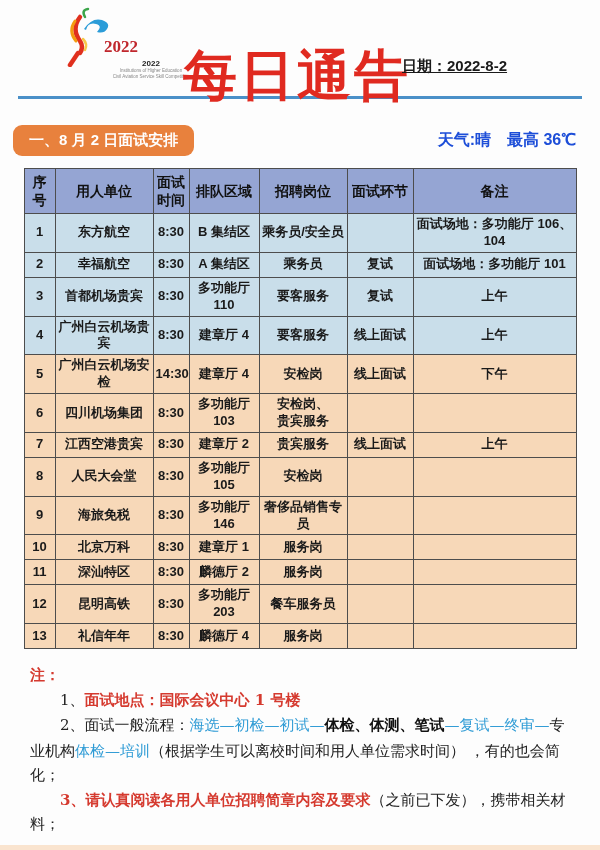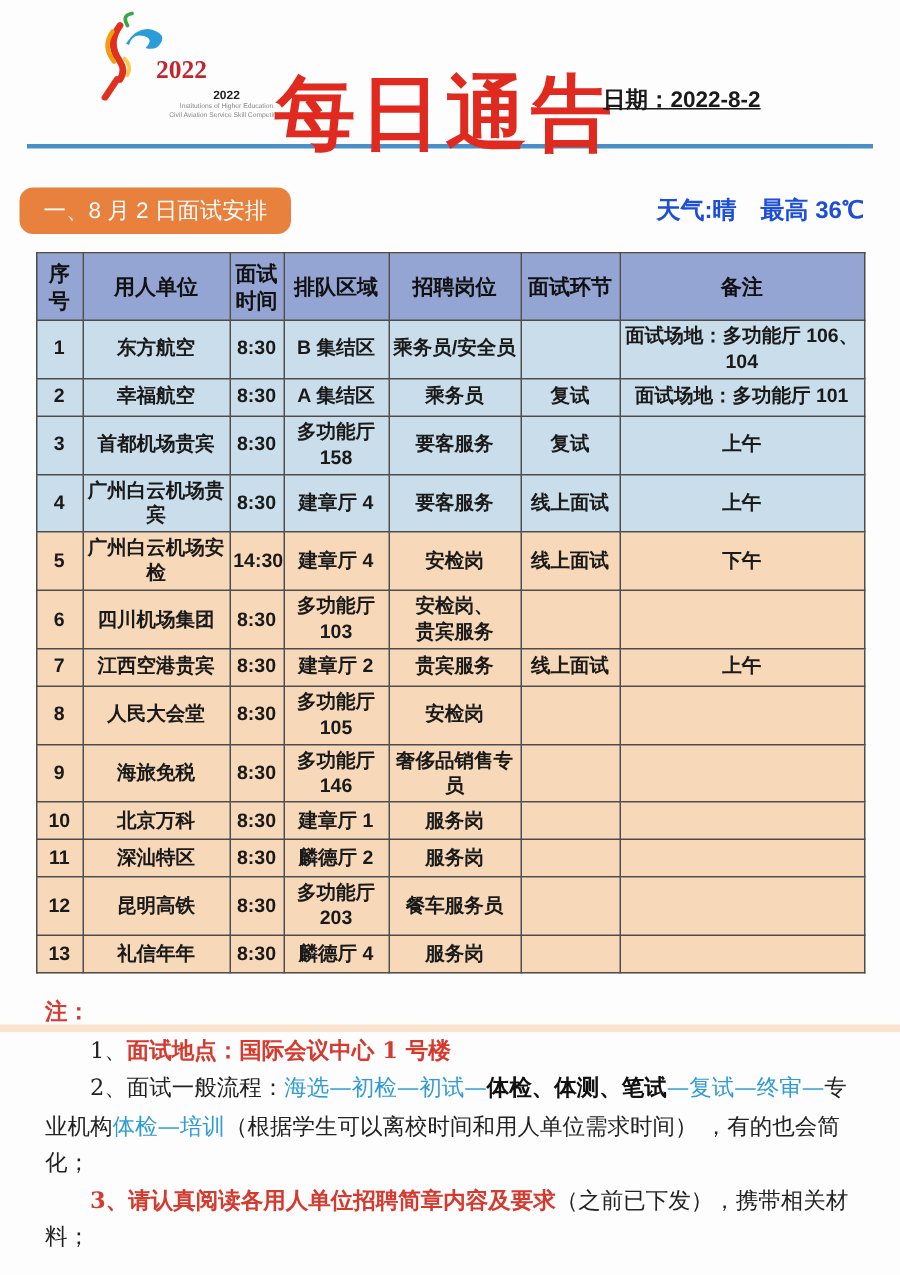--- a/index.html
+++ b/index.html
@@ -1,35 +1,35 @@
 <!DOCTYPE html>
 <html><head>
 <meta charset="utf-8">
 <style>
   html,body{margin:0;padding:0;}
   body{width:600px;height:850px;background:#fdfdfd;overflow:hidden;
        font-family:"Liberation Sans",sans-serif;color:#222;}
-  .page{position:relative;width:600px;height:688px;}
+  .page{position:relative;width:600px;height:850px;}
 
   
   .header{position:relative;height:96px;}
   .logo{position:absolute;left:58px;top:5px;width:140px;}
   .logo-top{display:flex;align-items:flex-end;}
   .logo-year{color:#c0272d;font-weight:bold;font-size:17px;font-family:"Liberation Serif",serif;margin-left:-6px;margin-bottom:10px;}
   .logo-sub{margin-left:46px;margin-top:-8px;text-align:center;}
   .logo-year-small{font-size:8px;font-weight:bold;color:#222;}
   .logo-caption{font-size:4.5px;color:#888;line-height:1.25;}
   .page-title{position:absolute;left:183px;top:40px;font-size:54px;font-weight:bold;
               color:#e02a20;letter-spacing:3px;}
   .date-label{position:absolute;left:402px;top:57px;font-size:15px;font-weight:bold;color:#1a1a1a;text-decoration:underline;}
   .rule{border:0;border-top:3px solid #4a90c8;margin:0 18px;}
 
   
   .sec-row{display:flex;justify-content:space-between;align-items:center;margin:26px 24px 0 13px;}
-  .badge{background:#e8813d;color:#fff;font-weight:normal;font-size:15px;
+  .badge{background:#e8813d;color:#fff;font-weight:bold;font-size:15px;
          padding:6px 16px;border-radius:9px;display:inline-block;}
   .weather{color:#1d4ed8;font-weight:bold;font-size:16px;}
 
   
   table.sched{border-collapse:collapse;margin:12px auto 0;width:552px;table-layout:fixed;}
   table.sched th,table.sched td{border:1px solid #4d4d4d;text-align:center;vertical-align:middle;
       font-size:13px;padding:2px 2px;white-space:pre-line;line-height:1.3;}
   table.sched th{background:#95a5d3;font-size:14px;font-weight:bold;height:40px;color:#111;}
   table.sched td{height:20px;font-weight:600;color:#1a1a1a;}
   tr.blue td{background:#c9deea;}
@@ -118,21 +118,21 @@
           <td>8:30</td>
           <td>A 集结区</td>
           <td>乘务员</td>
           <td>复试</td>
           <td>面试场地：多功能厅 101</td>
         </tr>
         <tr class="blue">
           <td>3</td>
           <td>首都机场贵宾</td>
           <td>8:30</td>
-          <td>多功能厅 158</td>
+          <td>多功能厅 110</td>
           <td>要客服务</td>
           <td>复试</td>
           <td>上午</td>
         </tr>
         <tr class="blue">
           <td>4</td>
           <td>广州白云机场贵宾</td>
           <td>8:30</td>
           <td>建章厅 4</td>
           <td>要客服务</td>

